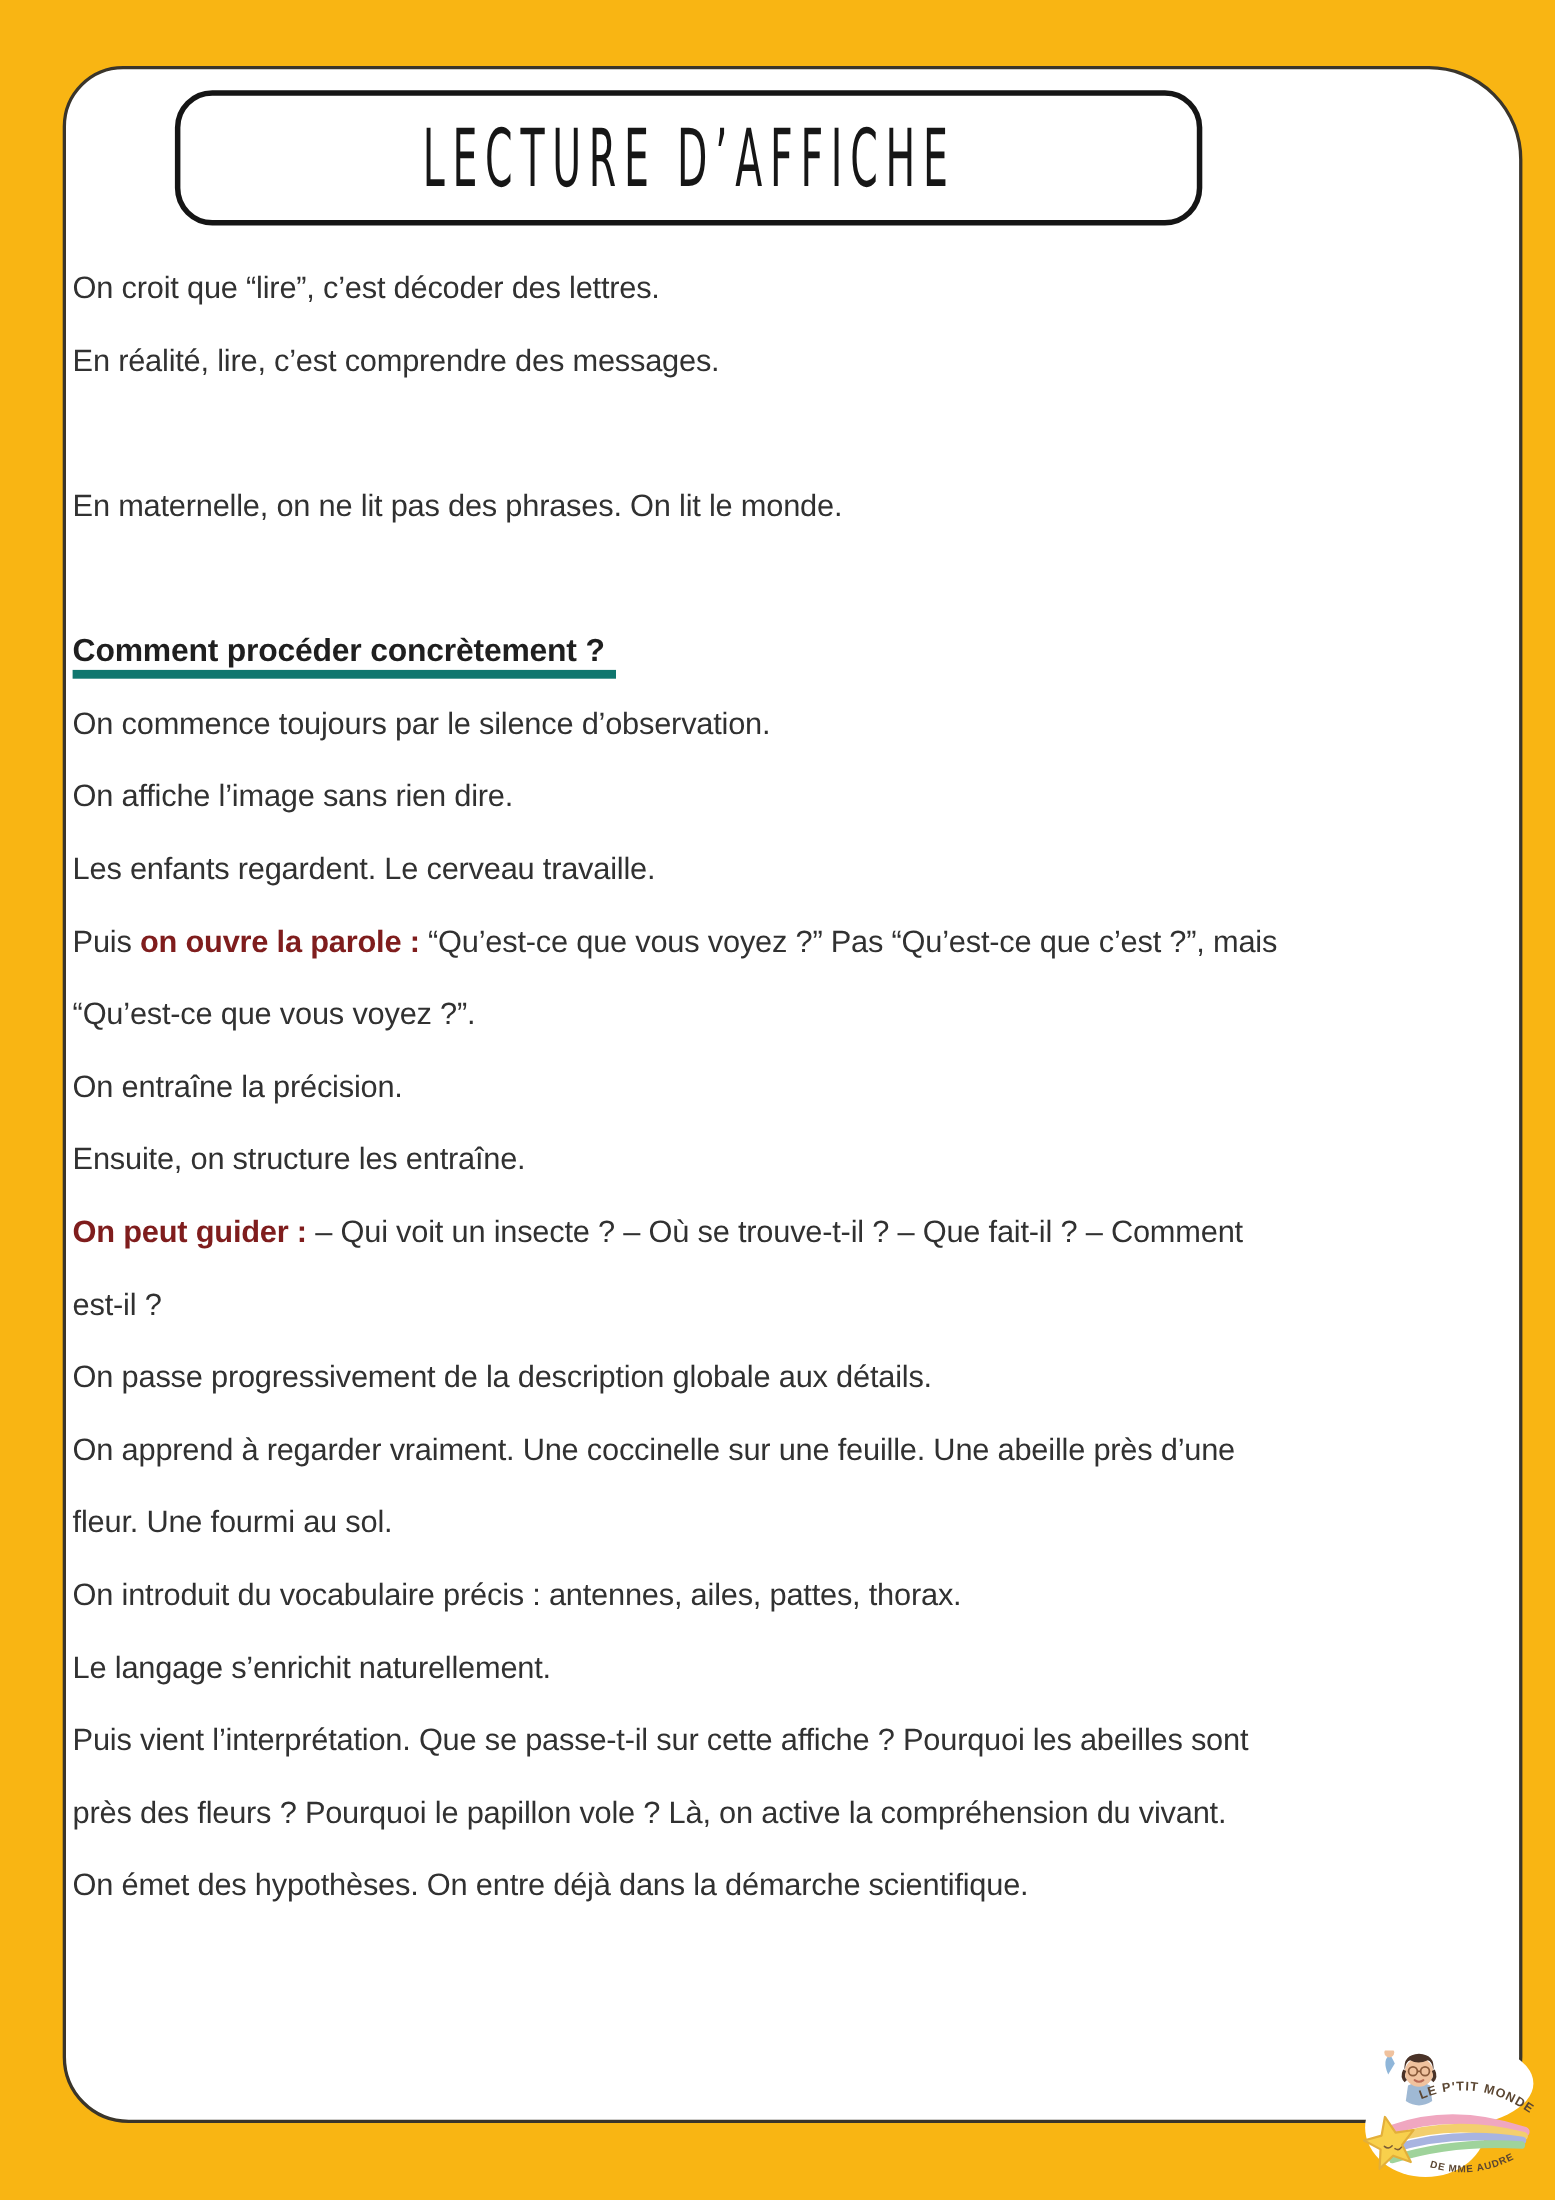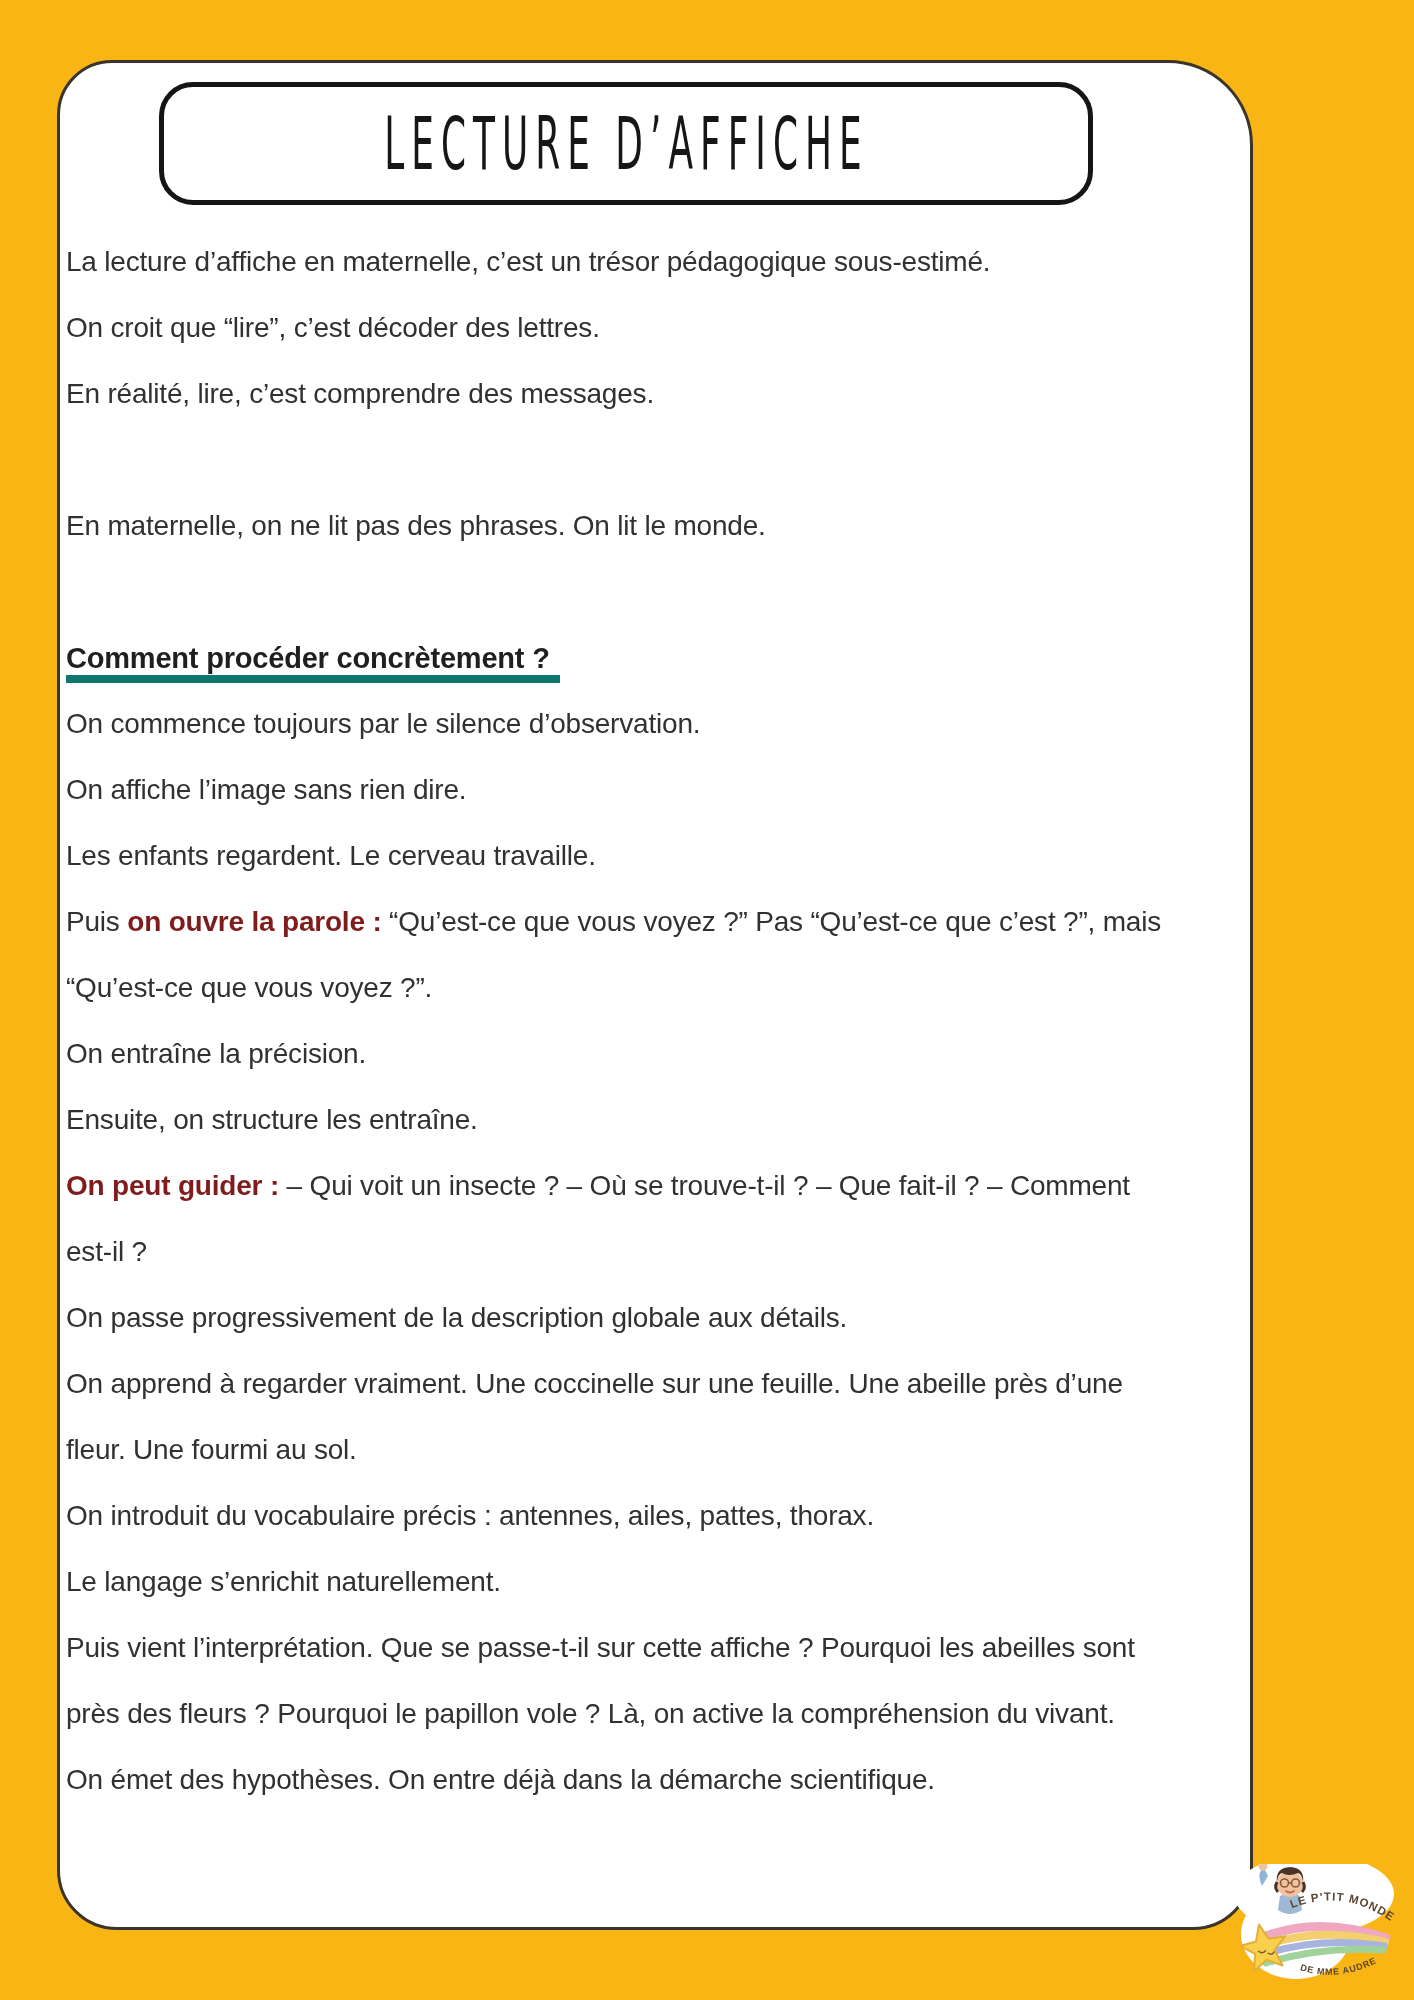--- a/index.html
+++ b/index.html
@@ -2,21 +2,21 @@
 <html><head>
 <meta charset="utf-8">
 <style>
   html,body{margin:0;padding:0;}
   body{
     width:1414px;height:2000px;position:relative;overflow:hidden;
     background:#F9B513;
     font-family:"Liberation Sans",sans-serif;
   }
   .sheet{
-    position:absolute;left:57px;top:60px;width:1196px;height:1870px;
+    position:absolute;left:57px;top:60px;width:1327px;height:1870px;
     background:#ffffff;border:3px solid #3A352B;box-sizing:border-box;
     border-radius:55px 85px 60px 60px;
   }
   .title-box{
     margin:19px 0 0 99px;width:934px;height:123px;box-sizing:border-box;
     border:5px solid #151515;border-radius:34px;background:#ffffff;
     display:flex;align-items:center;justify-content:center;
   }
   .title-text{
     font-size:46px;letter-spacing:9px;color:#161616;white-space:nowrap;
@@ -38,21 +38,20 @@
   }
 </style>
 </head>
 <body>
 
 <div class="sheet">
   <div class="title-box">
     <div class="title-text">LECTURE D’AFFICHE</div>
   </div>
   <div class="content">
-      <div class="line"><span>La lecture d’affiche en maternelle, c’est un trésor pédagogique sous-estimé.</span></div>
       <div class="line"><span>On croit que “lire”, c’est décoder des lettres.</span></div>
       <div class="line"><span>En réalité, lire, c’est comprendre des messages.</span></div>
       <div class="line"></div>
       <div class="line"><span>En maternelle, on ne lit pas des phrases. On lit le monde.</span></div>
       <div class="line"></div>
       <div class="line"><span class="seg-underline">Comment procéder concrètement ?</span></div>
       <div class="line"><span>On commence toujours par le silence d’observation.</span></div>
       <div class="line"><span>On affiche l’image sans rien dire.</span></div>
       <div class="line"><span>Les enfants regardent. Le cerveau travaille.</span></div>
       <div class="line"><span>Puis </span><span class="seg-bold">on ouvre la parole :</span><span> “Qu’est-ce que vous voyez ?” Pas “Qu’est-ce que c’est ?”, mais</span></div>

